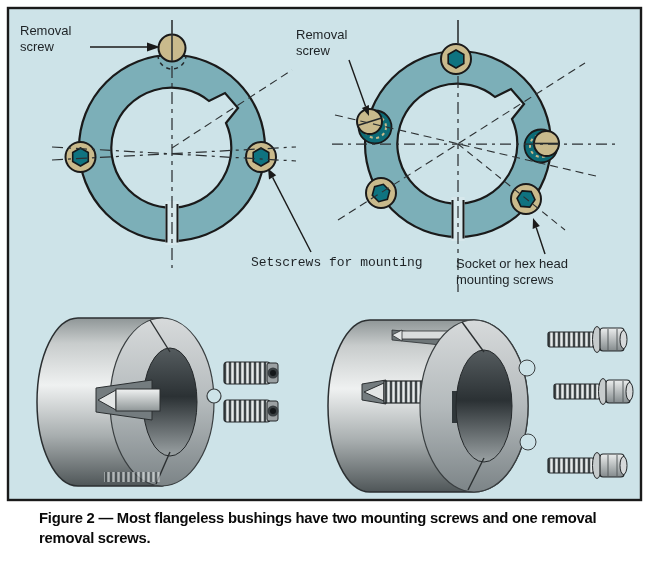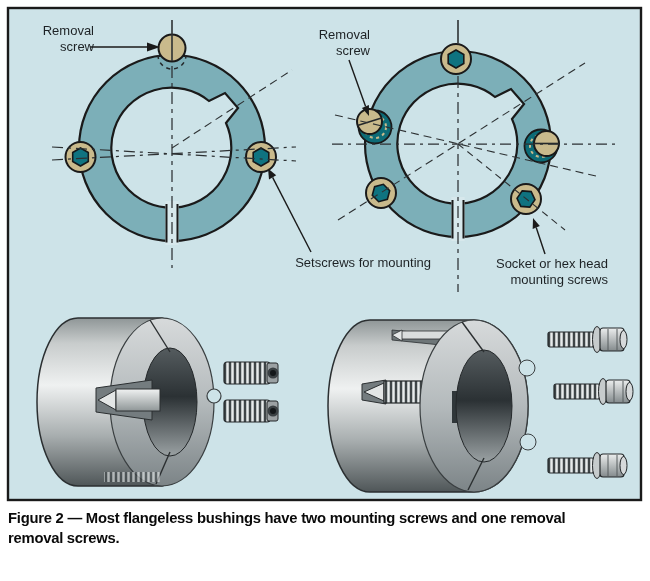--- a/index.html
+++ b/index.html
@@ -4,25 +4,25 @@
 <style>
   :root{
     --bg:#cde3e8; --ring:#7cafb8; --bore:#d7e8ec; --tan:#c9ba8c;
     --hex:#0f7380; --collar:#0d6b76; --ink:#1a1a1a; --label:#1d2225;
   }
   html,body{margin:0;padding:0;background:#fff;}
   .page{position:relative;width:650px;height:581px;background:#ffffff;overflow:hidden;
         font-family:"Liberation Sans",sans-serif;}
   .figure-svg{position:absolute;left:0;top:0;}
   .diagram-label{position:absolute;color:var(--label);font-size:13px;line-height:15.5px;
-        white-space:pre-line;text-align:right;}
-  .label-setscrews{white-space:nowrap;text-align:right;}
+        white-space:pre-line;text-align:left;}
+  .label-setscrews{white-space:nowrap;text-align:left;font-family:Liberation Mono, monospace;}
   .caption{position:absolute;left:8px;top:509px;width:640px;color:#0a0a0a;
         font-weight:bold;font-size:14.8px;line-height:19.5px;letter-spacing:-0.25px;}
-  .caption div{white-space:nowrap;}
+  .caption div{white-space:nowrap;margin-left:31px;}
 </style>
 </head>
 <body>
 
 <div class="page">
 
 <svg class="figure-svg" width="650" height="581" viewBox="0 0 650 581">
   <defs>
     <linearGradient id="bodyGrad" x1="0" y1="0" x2="0" y2="1">
       <stop offset="0" stop-color="#8f9697"></stop>

